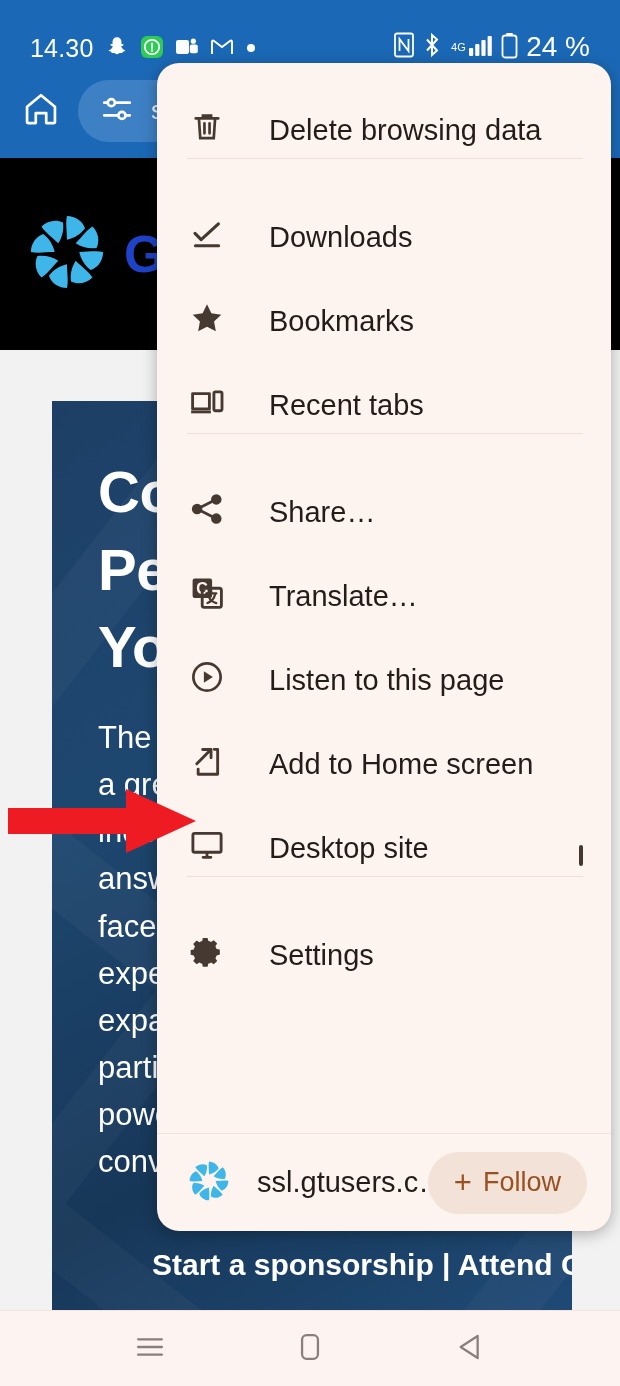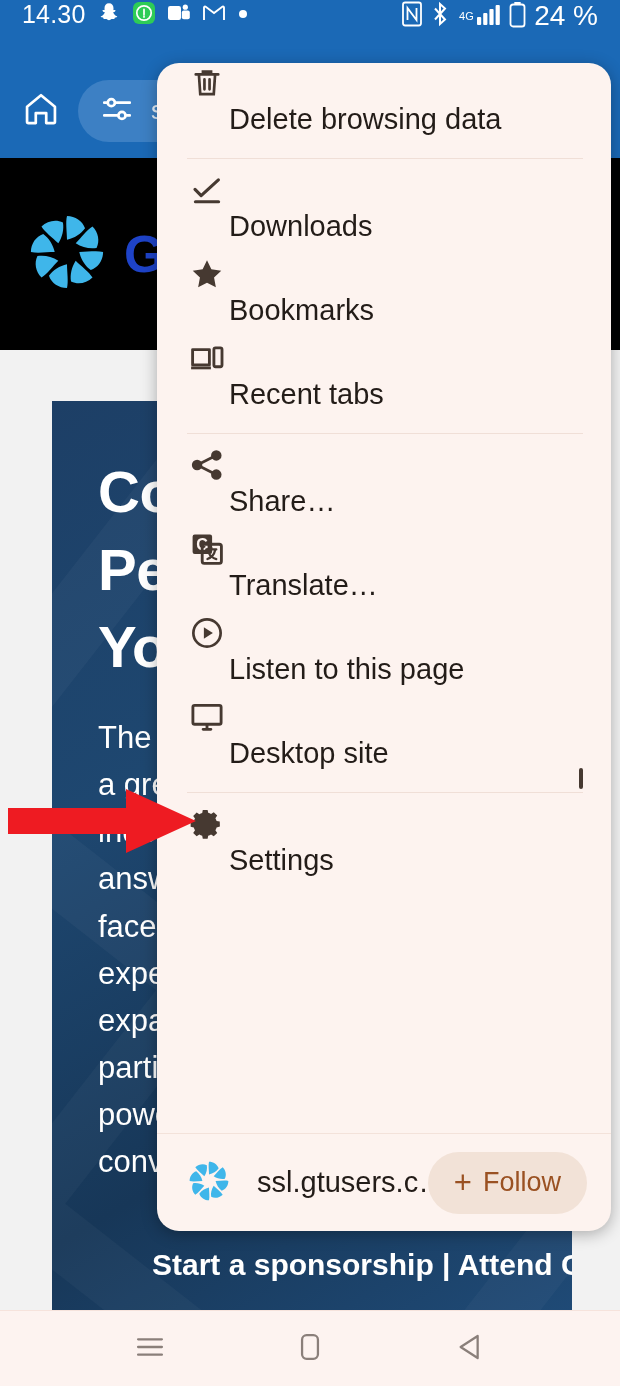--- a/index.html
+++ b/index.html
@@ -16,23 +16,23 @@
     -webkit-font-smoothing: antialiased;
   }
 
   
   .status-bar {
     position: absolute;
     left: 0; top: 0;
     width: 620px; height: 63px;
     background: #1b69b6;
     display: flex;
-    align-items: flex-start;
-    box-sizing: border-box;
-    padding: 0 22px;
+    align-items: flex-end;
+    box-sizing: border-box;
+    padding: 0 30px;
   }
   .status-left {
     display: flex;
     align-items: center;
     gap: 11px;
   }
   .status-time {
     color: #ffffff;
     font-size: 25px;
     font-weight: 500;
@@ -185,24 +185,23 @@
     display: flex;
     flex-direction: column;
   }
   .menu-scroll {
     flex: 1 1 auto;
     overflow: hidden;
   }
   .menu-item {
     height: 84px;
     display: flex;
-    align-items: flex-start;
+    align-items: flex-end;
     padding: 0 28px 0 30px;
     box-sizing: border-box;
-    flex-direction: column;
   }
   .menu-item .mi-icon {
     width: 40px; height: 40px;
     flex: 0 0 40px;
     display: flex; align-items: center; justify-content: center;
     color: #463931;
   }
   .menu-item .mi-label {
     margin-left: 42px;
     font-size: 29px;
@@ -475,20 +474,29 @@
     <div class="menu-item">
       <span class="mi-icon">
         <svg width="36" height="36" viewBox="0 0 24 24" fill="none" stroke="#463931" stroke-width="1.8">
             <circle cx="12" cy="12" r="9.1"></circle>
             <path d="M9.9 8.2l6 3.8-6 3.8z" fill="#463931" stroke="none"></path>
           </svg>
       </span>
       <span class="mi-label">Listen to this page</span>
     </div>
 
+    <div class="menu-item">
+      <span class="mi-icon">
+        <svg width="36" height="36" viewBox="0 0 24 24" fill="none" stroke="#463931" stroke-width="1.9" stroke-linecap="round" stroke-linejoin="round">
+            <path d="M16.8 4.2h2.3v16.6H6.1v-3.4"></path>
+            <path d="M5.2 13.9l9.4-9.5M9.1 4.3h5.6v5.6"></path>
+          </svg>
+      </span>
+      <span class="mi-label">Add to Home screen</span>
+    </div>
 
     <div class="menu-item">
       <span class="mi-icon">
         <svg width="36" height="36" viewBox="0 0 24 24" fill="none" stroke="#463931" stroke-width="1.9" stroke-linejoin="round">
             <rect x="2.6" y="4.2" width="18.8" height="12.6" rx="1.2"></rect>
             <path d="M9.4 20.2h5.2M12 16.9v3.3" stroke-linecap="round"></path>
           </svg>
       </span>
       <span class="mi-label">Desktop site</span>
       <span class="mi-trailing">

